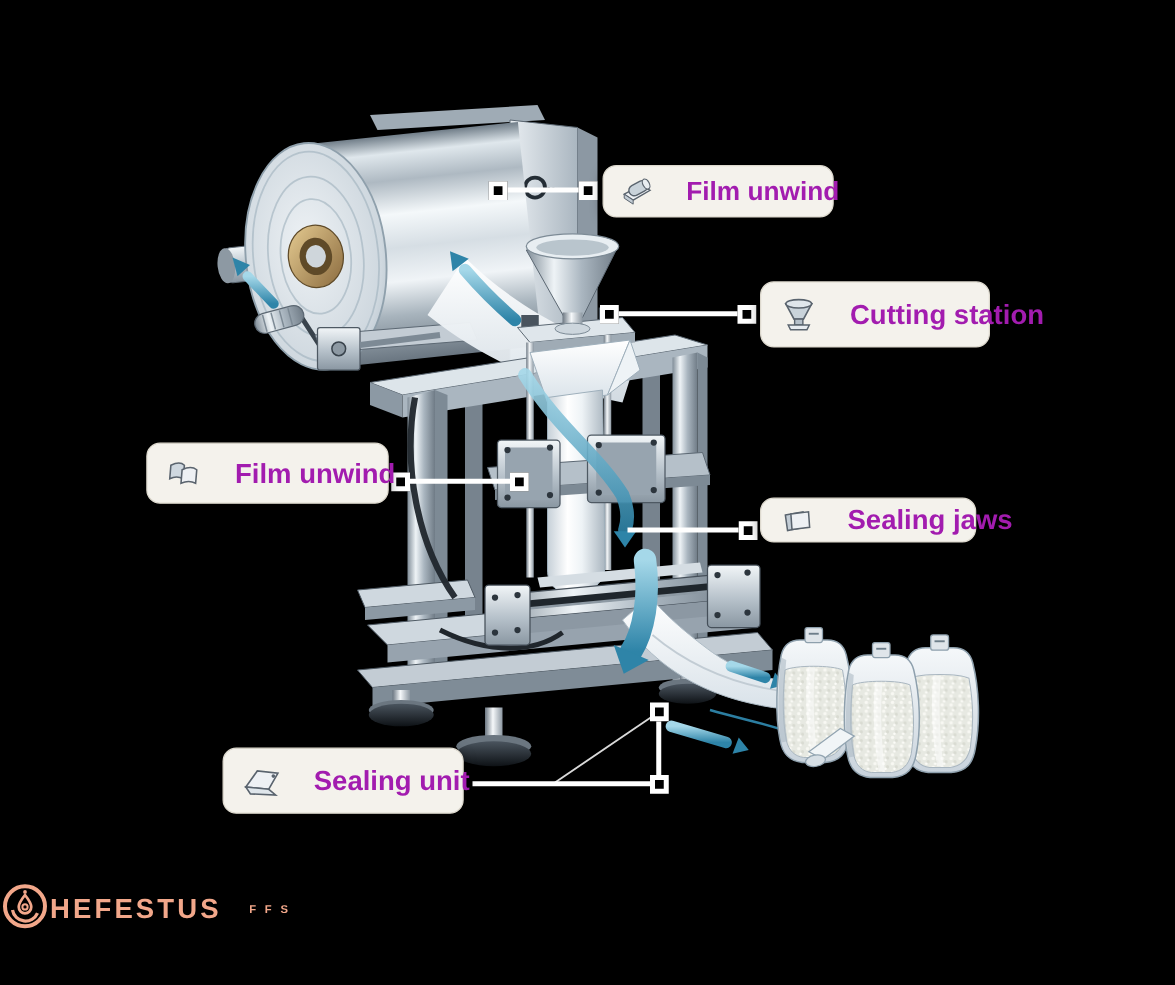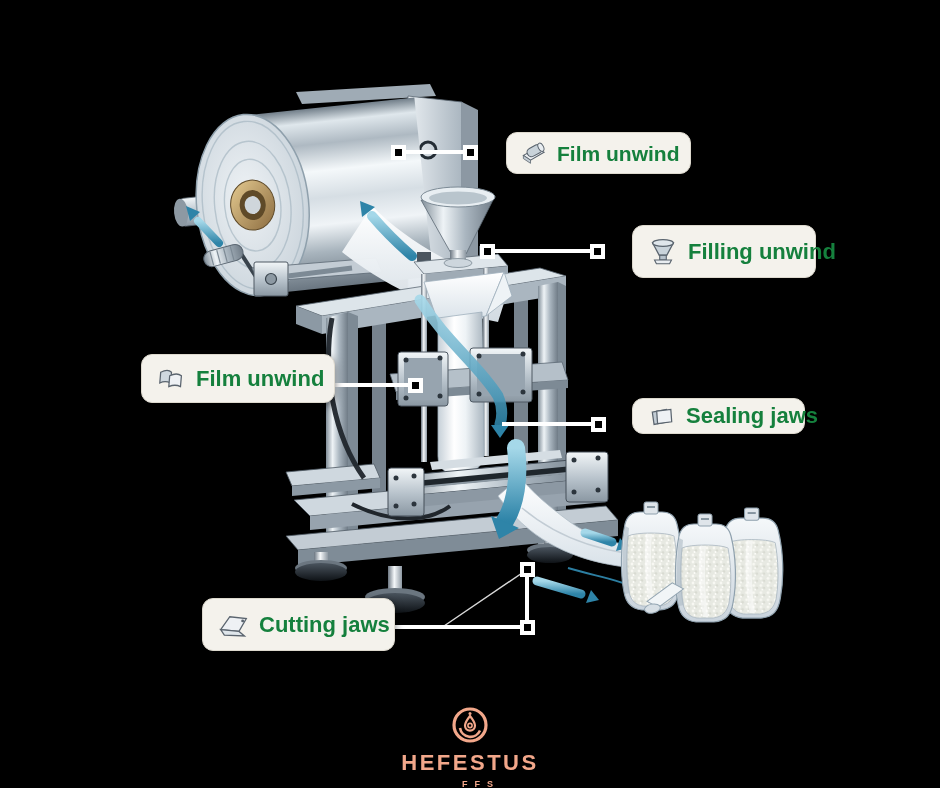--- a/index.html
+++ b/index.html
@@ -1,31 +1,31 @@
 <!DOCTYPE html>
 <html><head>
 <meta charset="utf-8">
 <style>
   html,body{margin:0;padding:0;background:#000;}
   .stage{position:relative;width:940px;height:788px;background:#000;overflow:hidden;
          font-family:"Liberation Sans",sans-serif;}
   .scene{position:absolute;left:0;top:0;}
   
-  .callout{position:absolute;display:flex;align-items:center;gap:9px;
+  .callout{position:absolute;display:flex;align-items:center;gap:25px;
            background:#F4F2EC;border:1px solid #DDD9CE;border-radius:11px;
-           padding:0 14px;box-sizing:border-box;color:#15803d;font-weight:bold;
-           box-shadow:0 3px 9px rgba(0,0,0,.5);white-space:nowrap;margin-left:24px;}
+           padding:0 14px;box-sizing:border-box;color:#a21caf;font-weight:bold;
+           box-shadow:0 3px 9px rgba(0,0,0,.5);white-space:nowrap;}
   .callout .txt{line-height:1;}
   .callout svg{flex:0 0 auto;}
   
   .conn-line{position:absolute;background:#fff;}
   .conn-node{position:absolute;width:15px;height:15px;border:4px solid #fff;
              background:#000;box-sizing:border-box;}
   
-  .brand{position:absolute;left:0;right:0;top:704px;display:flex;flex-direction:column;
+  .brand{position:absolute;left:0;right:0;top:704px;display:flex;
          align-items:center;color:#F2A78A;}
   .brand-name{font-size:22px;font-weight:bold;letter-spacing:2.5px;margin-top:4px;}
   .brand-sub{font-size:9px;font-weight:bold;letter-spacing:7px;margin-left:22px;margin-top:3px;}
 </style>
 </head>
 <body>
 
 <div class="stage">
 
   <svg class="scene" width="940" height="788" viewBox="0 0 940 788">
@@ -313,21 +313,21 @@
     <span class="txt">Film unwind</span>
   </div>
 
   <div class="callout" style="left:608px;top:225px;width:184px;height:53px;font-size:22px">
     <svg width="32" height="31" viewBox="0 0 34 32">
       <path d="M6,7 L28,7 L21,20 L13,20 Z" fill="#c9d3da" stroke="#5a646e" stroke-width="1.4"></path>
       <ellipse cx="17" cy="7" rx="11" ry="3.6" fill="#dfe6eb" stroke="#5a646e" stroke-width="1.4"></ellipse>
       <rect x="13.5" y="20" width="7" height="5" fill="#b6c1ca" stroke="#5a646e" stroke-width="1.2"></rect>
       <path d="M8,25 L26,25 L24,29 L10,29 Z" fill="#e8edf1" stroke="#5a646e" stroke-width="1.2"></path>
     </svg>
-    <span class="txt">Filling unwind</span>
+    <span class="txt">Cutting station</span>
   </div>
 
   <div class="callout" style="left:117px;top:354px;width:194px;height:49px;font-size:22px">
     <svg width="31" height="27" viewBox="0 0 34 30">
       <path d="M5,8 q8,-4 12,0 l-1,12 q-6,-3 -12,0 Z" fill="#cfd8df" stroke="#5a646e" stroke-width="1.4"></path>
       <path d="M15,12 q8,-4 13,0 l-1,12 q-6,-3 -13,0 Z" fill="#eef1f4" stroke="#5a646e" stroke-width="1.4"></path>
     </svg>
     <span class="txt">Film unwind</span>
   </div>
 
@@ -338,21 +338,21 @@
     </svg>
     <span class="txt">Sealing jaws</span>
   </div>
 
   <div class="callout" style="left:178px;top:598px;width:193px;height:53px;font-size:22px">
     <svg width="33" height="28" viewBox="0 0 36 30">
       <path d="M4,20 L14,6 L32,8 L24,22 Z" fill="#eef1f4" stroke="#5a646e" stroke-width="1.4"></path>
       <circle cx="28" cy="10.5" r="1.6" fill="#5a646e"></circle>
       <path d="M4,20 L24,22 L30,27 L8,26 Z" fill="#dfe6eb" stroke="#5a646e" stroke-width="1.4"></path>
     </svg>
-    <span class="txt">Cutting jaws</span>
+    <span class="txt">Sealing unit</span>
   </div>
 
   <div class="brand">
     <svg width="40" height="42" viewBox="0 0 40 42">
       <circle cx="20" cy="21" r="16" fill="none" stroke="#F2A78A" stroke-width="3.2"></circle>
       <path d="M20,12 C16.8,16 15,18.8 15,21.6 a5,5 0 0 0 10,0 C25,18.8 23.2,16 20,12 Z" fill="none" stroke="#F2A78A" stroke-width="2.2"></path>
       <circle cx="20" cy="9.5" r="1.5" fill="#F2A78A"></circle>
       <circle cx="20" cy="21.5" r="2.1" fill="none" stroke="#F2A78A" stroke-width="1.6"></circle>
       <path d="M10,24 a10.5,10.5 0 0 0 20,2.5" fill="none" stroke="#F2A78A" stroke-width="2.6"></path>
     </svg>

